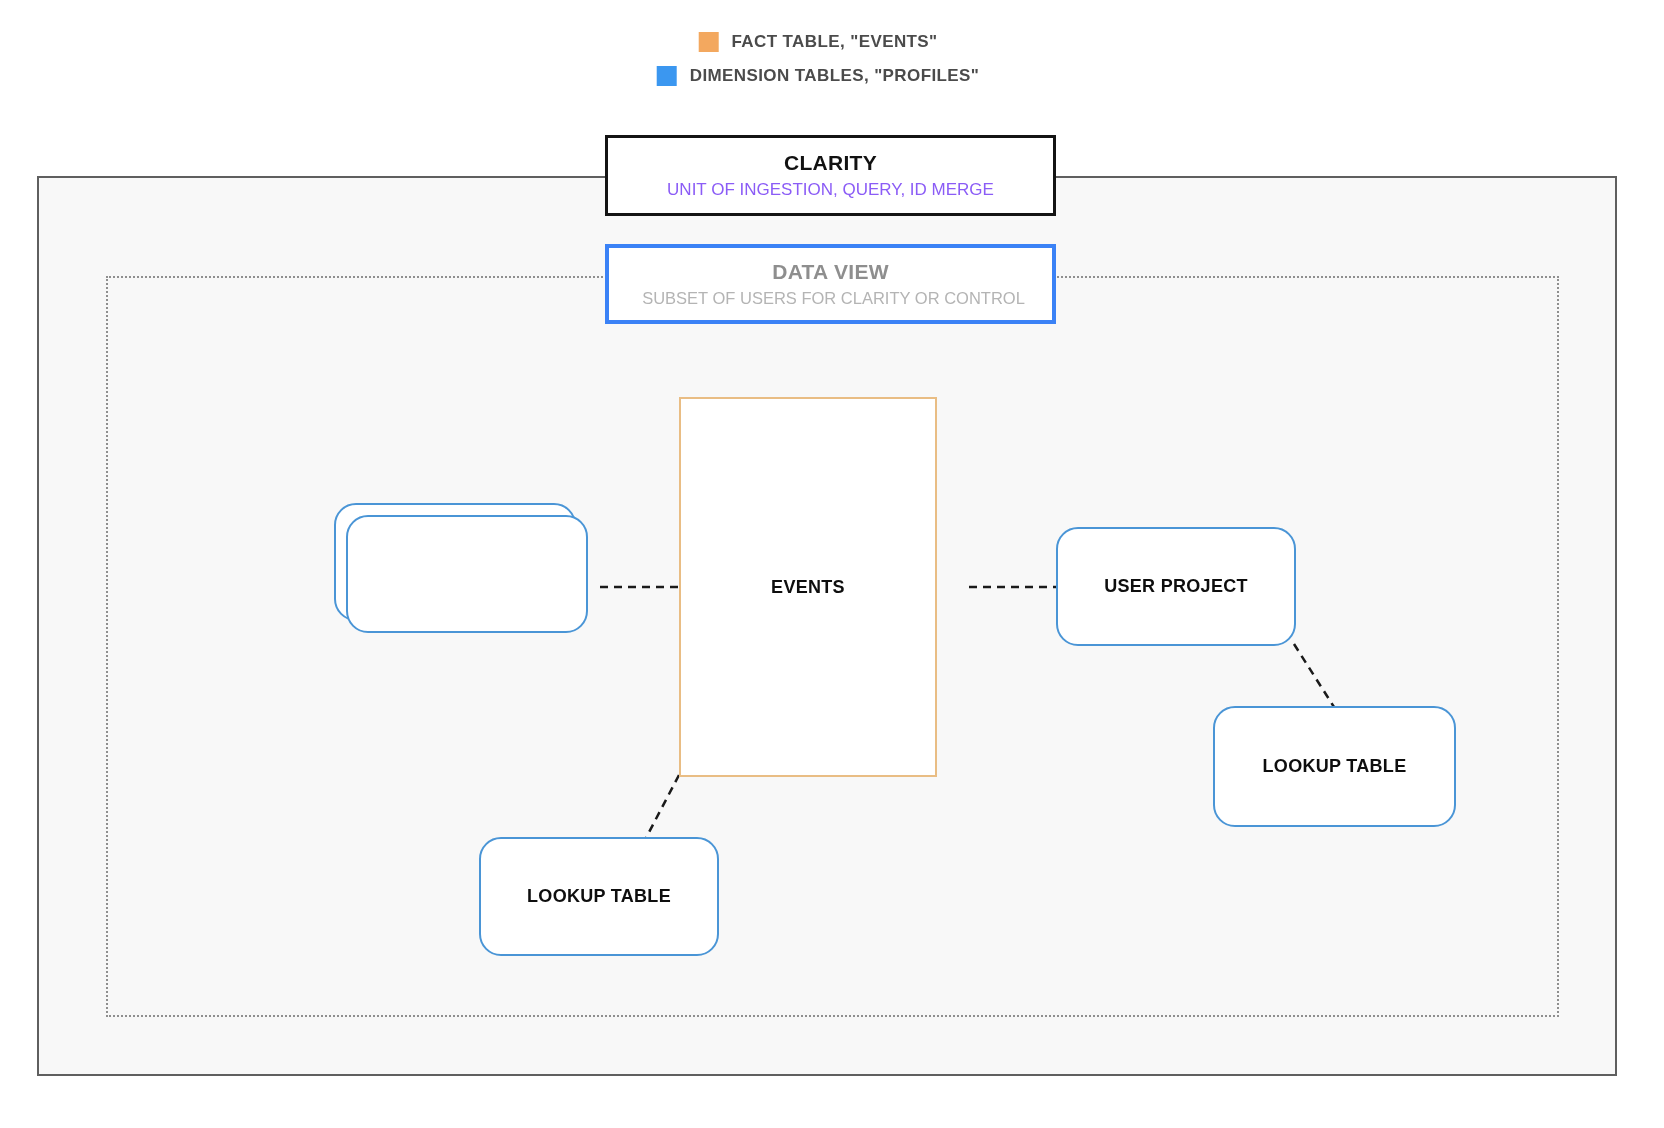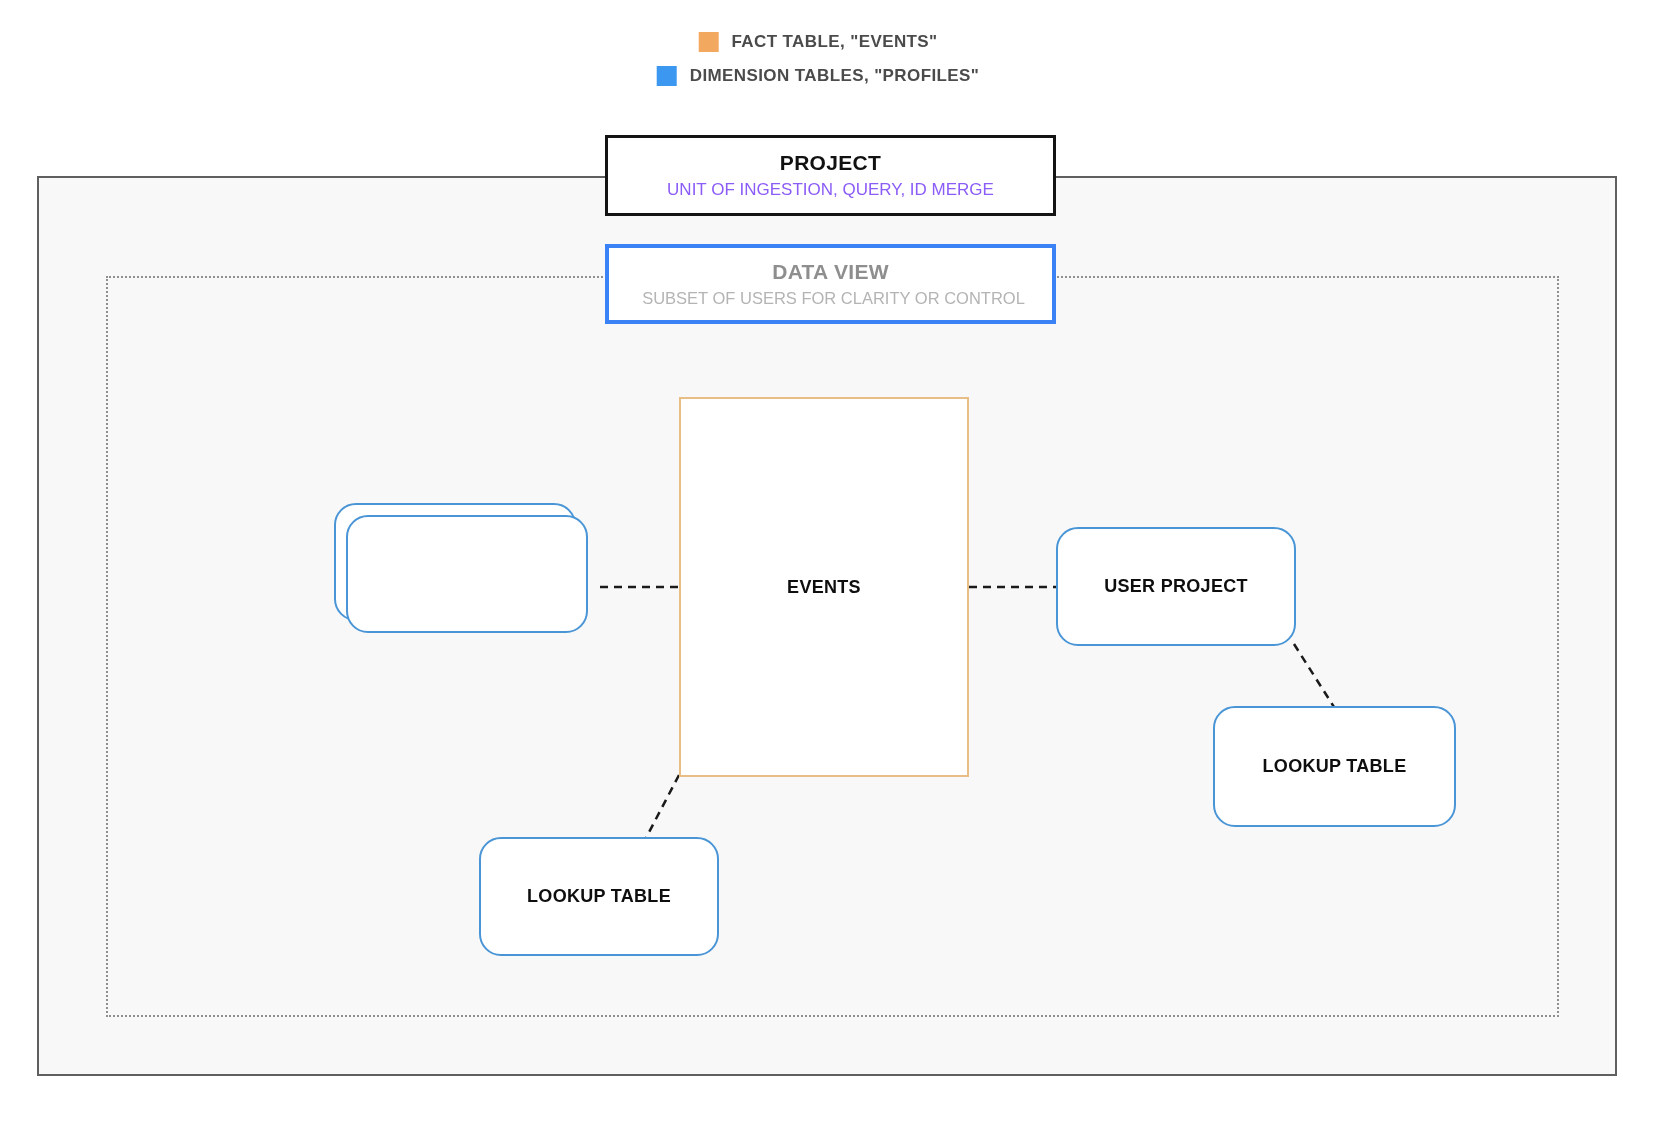--- a/index.html
+++ b/index.html
@@ -39,21 +39,21 @@
   }
   .project-box { top: 135px; height: 81px; border: 3px solid #141414; }
   .project-title { font-size: 21px; font-weight: bold; color: #111111; letter-spacing: 0.3px; }
   .project-subtitle { font-size: 17px; color: #8b5cf6; }
   .dataview-box { top: 244px; height: 80px; border: 4px solid #3b82f6; }
   .dataview-title { font-size: 21px; font-weight: bold; color: #8E8E8E; letter-spacing: 0.3px; }
   .dataview-subtitle { font-size: 16.5px; color: #B4B4B4; margin-left: 6px; }
 
   
   .events-box {
-    position: absolute; left: 679px; top: 397px; width: 290px; height: 380px;
+    position: absolute; left: 679px; top: 397px; width: 258px; height: 380px;
     background: #ffffff; border: 2px solid #E9BD84; box-sizing: border-box;
     display: flex; align-items: center; justify-content: center; z-index: 3;
   }
   .node-label { font-size: 18px; font-weight: bold; color: #0E0E0E; letter-spacing: 0.3px; white-space: nowrap; }
 
   
   .card {
     position: absolute; background: #ffffff; border: 2px solid #4A95D6; border-radius: 22px;
     box-sizing: border-box; display: flex; align-items: center; justify-content: center;
   }
@@ -84,21 +84,21 @@
   <div class="dotted-box"></div>
 
   <svg class="connectors" viewBox="0 0 1664 1128" xmlns="http://www.w3.org/2000/svg">
     <line x1="600" y1="587" x2="679" y2="587"></line>
     <line x1="969" y1="587" x2="1056" y2="587"></line>
     <line x1="1294" y1="644" x2="1334" y2="707"></line>
     <line x1="679" y1="775" x2="646" y2="838"></line>
   </svg>
 
   <div class="title-box project-box">
-    <div class="project-title">PROJECT</div>
+    <div class="project-title">CLARITY</div>
     <div class="project-subtitle">UNIT OF INGESTION, QUERY, ID MERGE</div>
   </div>
 
   <div class="title-box dataview-box">
     <div class="dataview-title">DATA VIEW</div>
     <div class="dataview-subtitle">SUBSET OF USERS FOR CLARITY OR CONTROL</div>
   </div>
 
   <div class="events-box">
     <span class="node-label">EVENTS</span>

